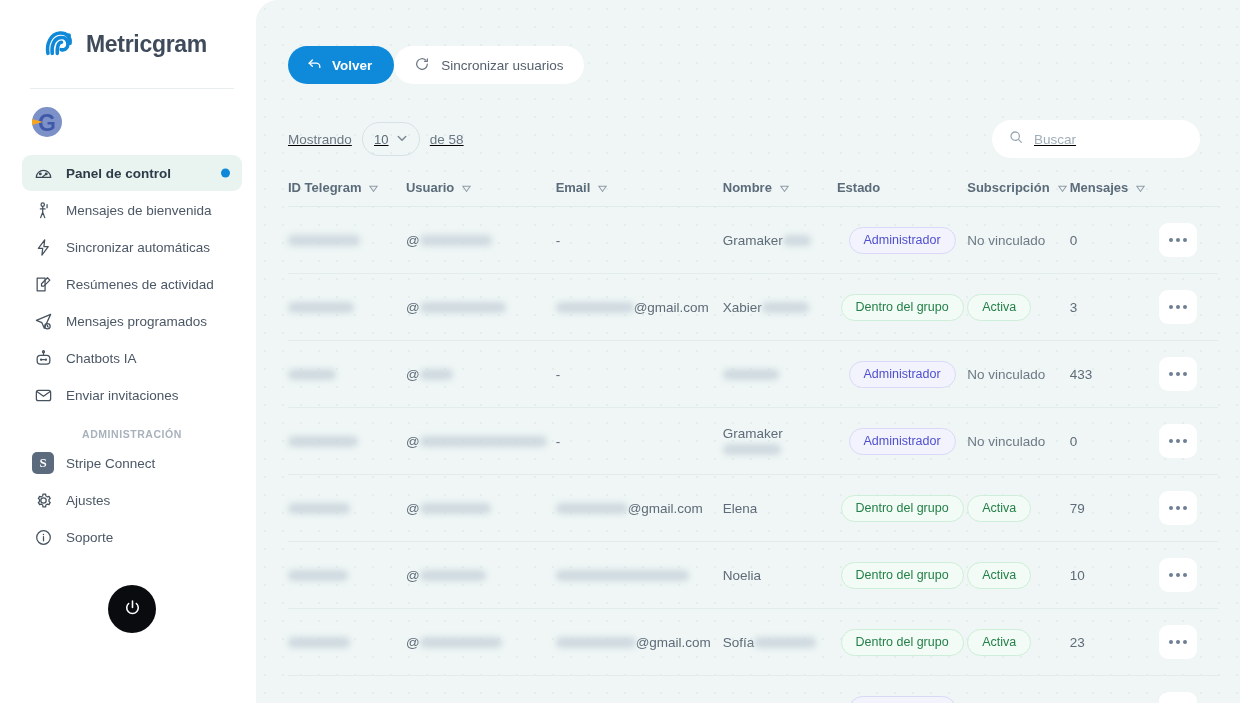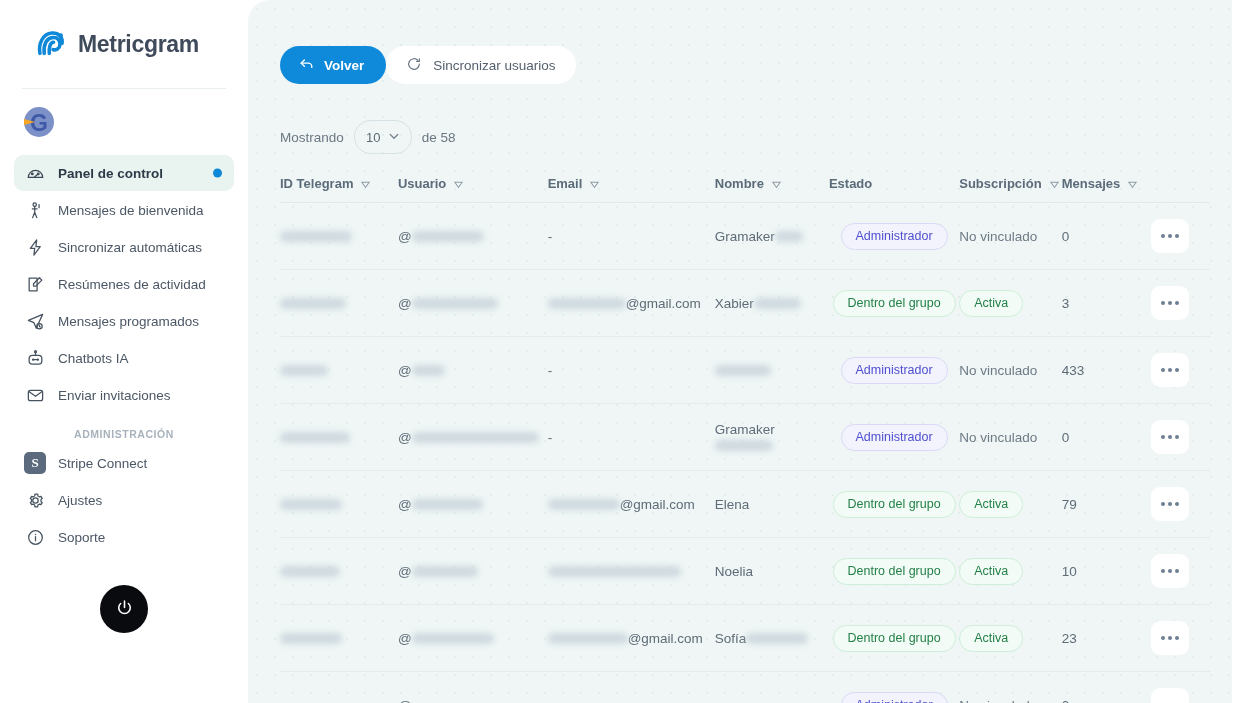--- a/index.html
+++ b/index.html
@@ -3,21 +3,21 @@
 <meta charset="utf-8">
 <style>
   * { box-sizing: border-box; margin: 0; padding: 0; }
   html, body {
     width: 1250px; height: 703px;
     overflow: hidden;
     background: #ffffff;
     font-family: "Liberation Sans", sans-serif;
     -webkit-font-smoothing: antialiased;
   }
-  .app { display: flex; width: 1232px; height: 703px; background:#ffffff; }
+  .app { display: flex; width: 1232px; height: 703px; background:#ffffff;margin-left:8px; }
 
   
   .sidebar {
     width: 248px; height: 703px;
     background: #ffffff;
     flex: 0 0 248px;
     position: relative;
     padding-top: 0;
   }
   .brand {
@@ -112,20 +112,21 @@
     height: 38px; padding: 0 20px;
     background: #ffffff; color: #55616e;
     border: none; border-radius: 19px;
     font-size: 13.5px;
     display: flex; align-items: center; gap: 11px;
     cursor: pointer; font-family: inherit;
   }
   .controls {
     display: flex; align-items: center; justify-content: space-between;
     padding: 36px 40px 0 32px;
+    text-decoration: underline;
   }
   .showing { display: flex; align-items: center; gap: 10px; font-size: 13.5px; color: #6b7783; }
   .pagesize {
     width: 58px; height: 34px; border: 1px solid #d6e2e6; border-radius: 17px;
     background: transparent; display: flex; align-items: center; justify-content: center;
     gap: 7px; font-size: 13px; color: #5d6974; cursor: pointer;
   }
   .search-box {
     width: 208px; height: 38px; background: #fff; border-radius: 19px;
     display: flex; align-items: center; gap: 10px; padding: 0 16px;
@@ -367,20 +368,29 @@
         <div class="pagesize">
           <span>10</span>
           <span>
             <svg viewBox="0 0 16 16" width="12" height="12" fill="none" stroke="#7d8894" stroke-width="1.9" stroke-linecap="round" stroke-linejoin="round">
                 <path d="M3 6l5 5 5-5"></path>
               </svg>
           </span>
         </div>
         <span>de 58</span>
       </div>
+      <div class="search-box">
+        <span>
+          <svg viewBox="0 0 24 24" width="16" height="16" fill="none" stroke="#9aa8b4" stroke-width="1.9" stroke-linecap="round">
+            <circle cx="10.8" cy="10.8" r="6.3"></circle>
+              <path d="M15.6 15.6L20 20"></path>
+          </svg>
+        </span>
+        <input placeholder="Buscar" style="">
+      </div>
     </div>
 
     <div class="table-wrap">
       <table>
         <thead>
           <tr>
             <th class="c-id">
                 <span class="th-inner">
                   <span>ID Telegram</span>
                   <span class="sort-ico"><svg viewBox="0 0 12 12" width="11" height="11" fill="none" stroke="#8e9aa6" stroke-width="1.1">

